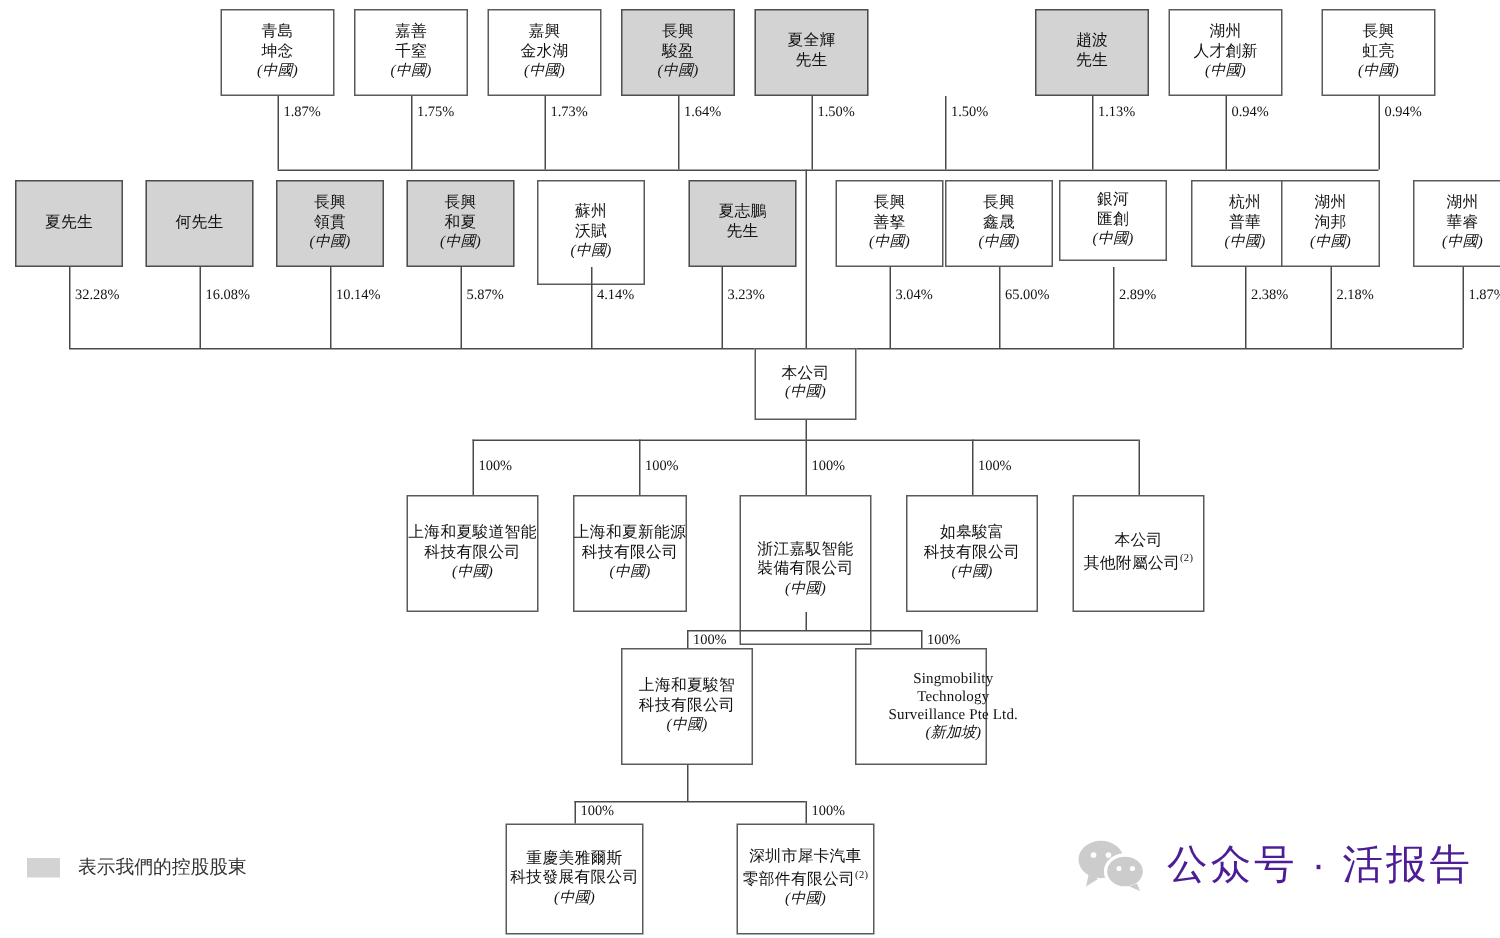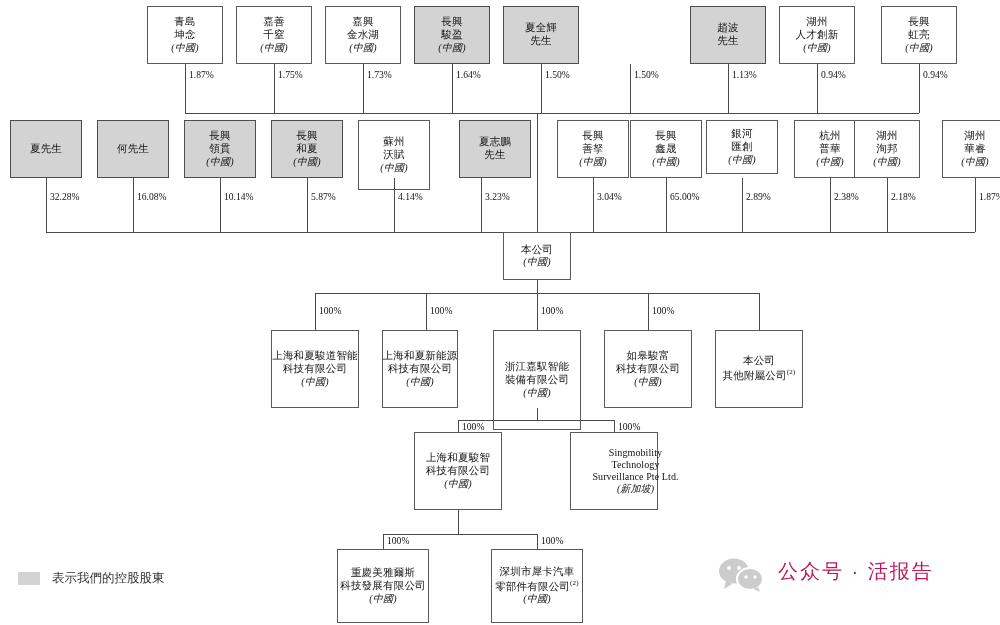--- a/index.html
+++ b/index.html
@@ -46,24 +46,24 @@
   .ln-v,.ln-h{position:absolute;background:#4a4a4a;}
   .ln-v{width:1px;}
   .ln-h{height:1px;}
 
   .legend{position:absolute;display:flex;align-items:center;gap:12px;}
   .legend .swatch{width:22px;height:13px;background:#d3d3d3;display:block;}
   .legend .lbl{font-size:12.5px;color:#333;font-family:"Liberation Sans","DejaVu Sans",sans-serif;}
 
   .watermark{
     position:absolute;
-    display:flex;align-items:flex-start;gap:14px;
-    color:#be185d;
+    display:flex;align-items:flex-end;gap:14px;
+    color:#4c1d95;
     font-family:"Liberation Sans","DejaVu Sans",sans-serif;
-    font-size:20px;
+    font-size:27px;
     letter-spacing:2px;
     user-select:none;
   }
   .watermark svg{display:block;}
   .sup{font-size:7px;vertical-align:super;}
 </style>
 </head>
 <body>
 
 <div id="chart">

